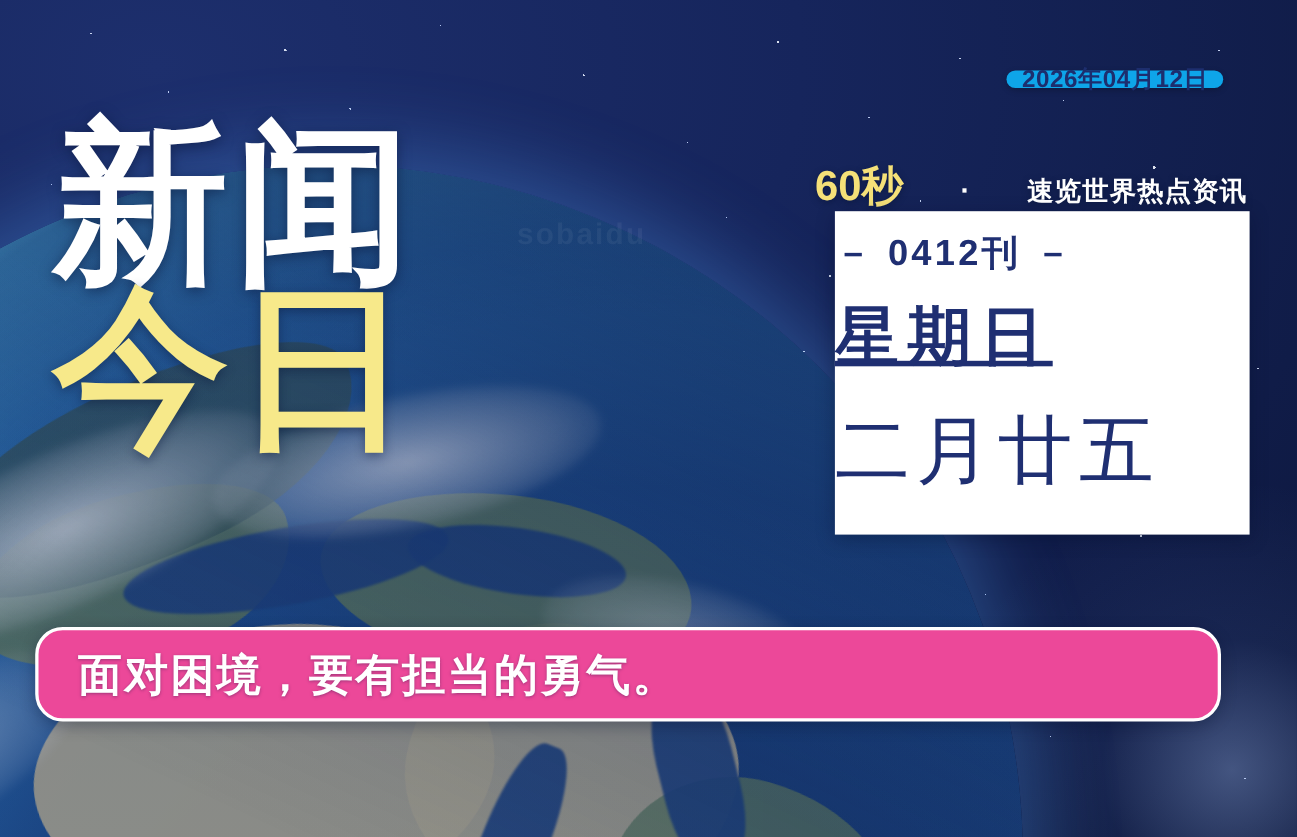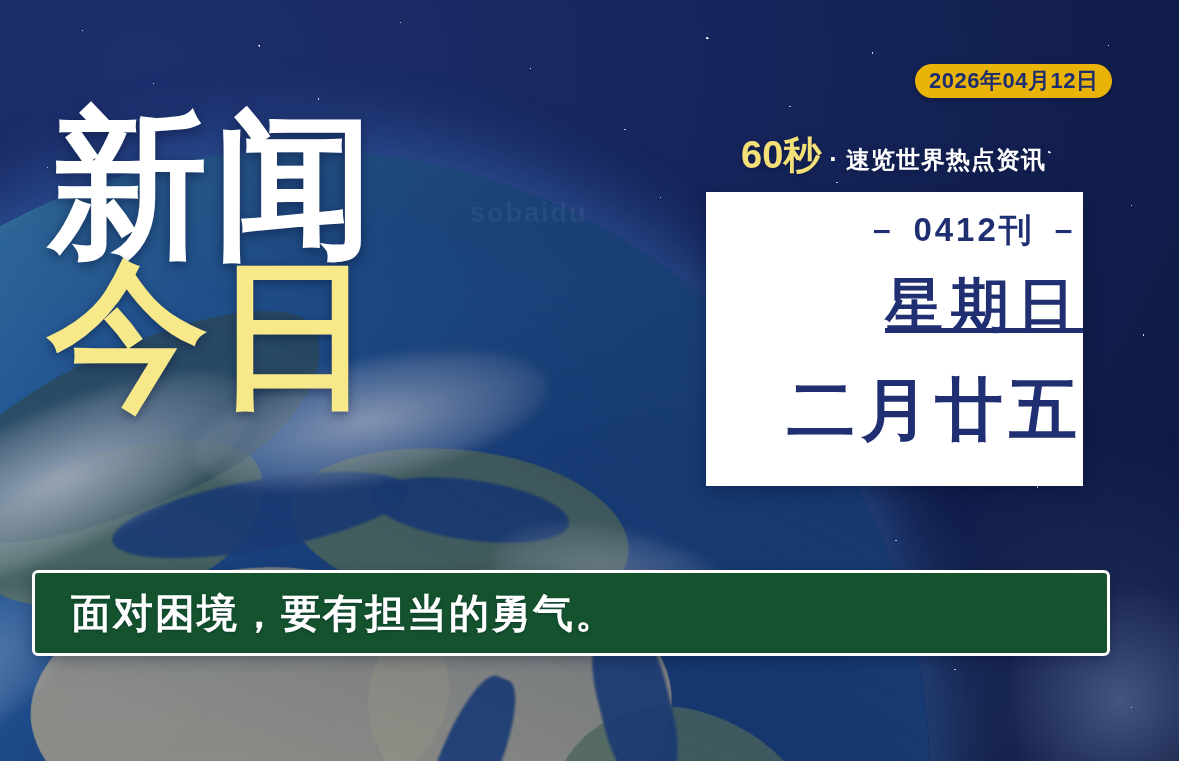--- a/index.html
+++ b/index.html
@@ -137,74 +137,74 @@
   }
   .title-line.xin{
     color:#ffffff;
     margin-top:14px;
     text-shadow:0 3px 12px rgba(10,22,58,.55);
   }
 
   
   .date-badge{
     position:absolute; left:915px; top:64px;
-    height:34px; padding:0 14px;
+    height:16px; padding:0 14px;
     display:flex; align-items:center; justify-content:center;
-    background:#eab308; border-radius:17px;
+    background:#0ea5e9; border-radius:17px;
     color:#1d2e6e; font-size:22px; font-weight:700; letter-spacing:.5px;
     box-shadow:0 2px 6px rgba(0,0,0,.22);
   }
 
   
   .tagline{
-    position:absolute; left:741px; top:130px;
-    display:flex; align-items:baseline; white-space:nowrap;
+    position:absolute; left:741px; top:144px;
+    display:flex; align-items:baseline; white-space:nowrap;gap:44px;
   }
   .tagline .sec{
     color:#f5e078; font-size:38px; font-weight:700; letter-spacing:0px;
     text-shadow:0 2px 6px rgba(8,18,50,.5);
   }
   .tagline .dot{
     color:#ffffff; font-size:26px; font-weight:700; margin:0 8px 0 8px;
   }
   .tagline .desc{
     color:#ffffff; font-size:24px; font-weight:700; letter-spacing:1px;
     text-shadow:0 2px 6px rgba(8,18,50,.5);
   }
 
   
   .info-card{
-    position:absolute; left:706px; top:192px;
+    position:absolute; left:759px; top:192px;
     width:377px; height:294px;
     background:#ffffff;
     box-shadow:0 4px 16px rgba(4,12,40,.35);
     display:flex; flex-direction:column;
-    align-items:flex-end;
+    align-items:flex-start;
     padding-top:16px;
   }
   .issue{
     color:#1f2f72; font-size:33px; font-weight:700; letter-spacing:3px;
     white-space:nowrap;
   }
   .weekday{
     color:#1f2f72; font-size:58px; font-weight:700; letter-spacing:8px;
     margin-top:14px; white-space:nowrap;text-decoration:underline;
   }
   .lunar{
-    color:#1f2f72; font-size:68px; font-weight:700; letter-spacing:6px;
+    color:#1f2f72; font-size:68px; font-weight:400; letter-spacing:6px;
     margin-top:20px; white-space:nowrap;
   }
 
   
   .quote-bar{
     position:absolute; left:32px; top:570px;
     width:1078px; height:86px;
-    background:#14532d;
+    background:#ec4899;
     border:3px solid #ffffff;
-    border-radius:6px;
+    border-radius:25px;
     display:flex; align-items:center;
     padding-left:36px;
     box-shadow:0 4px 14px rgba(4,12,40,.30);
   }
   .quote-text{
     color:#ffffff; font-size:40px; font-weight:700; letter-spacing:2px;
     white-space:nowrap;
     text-shadow:0 1px 3px rgba(10,20,60,.35);
   }
 </style>

